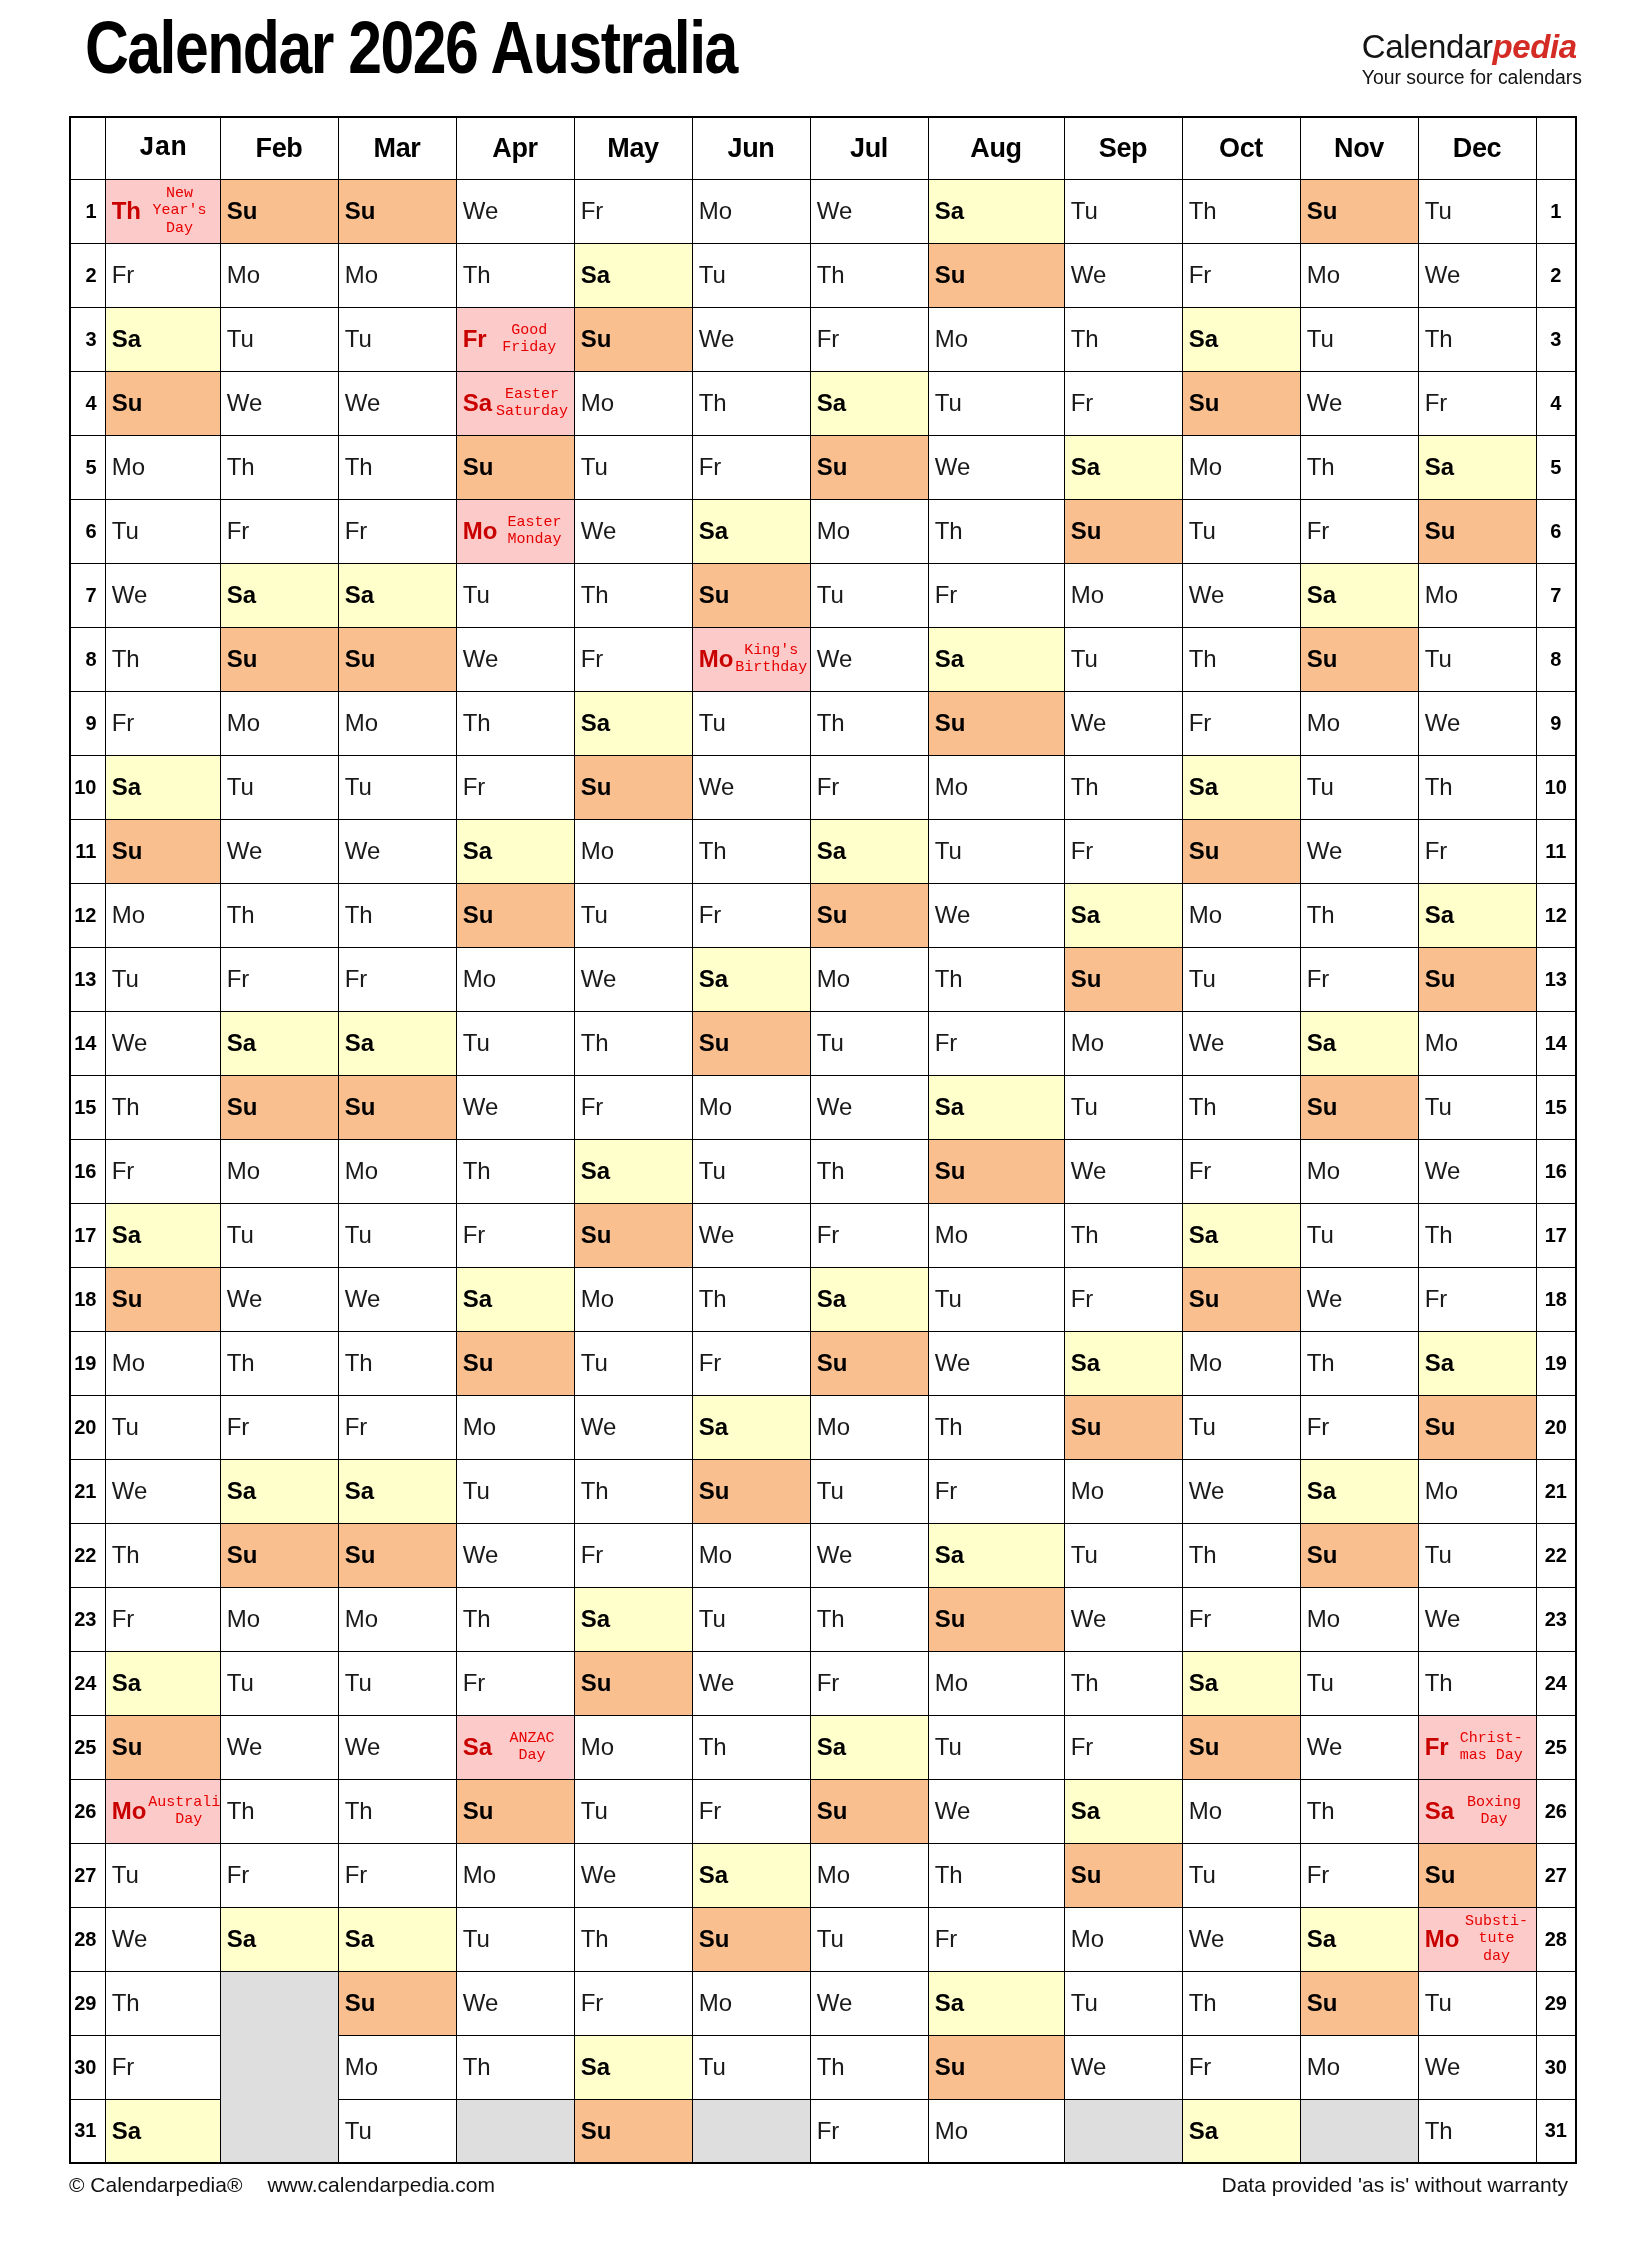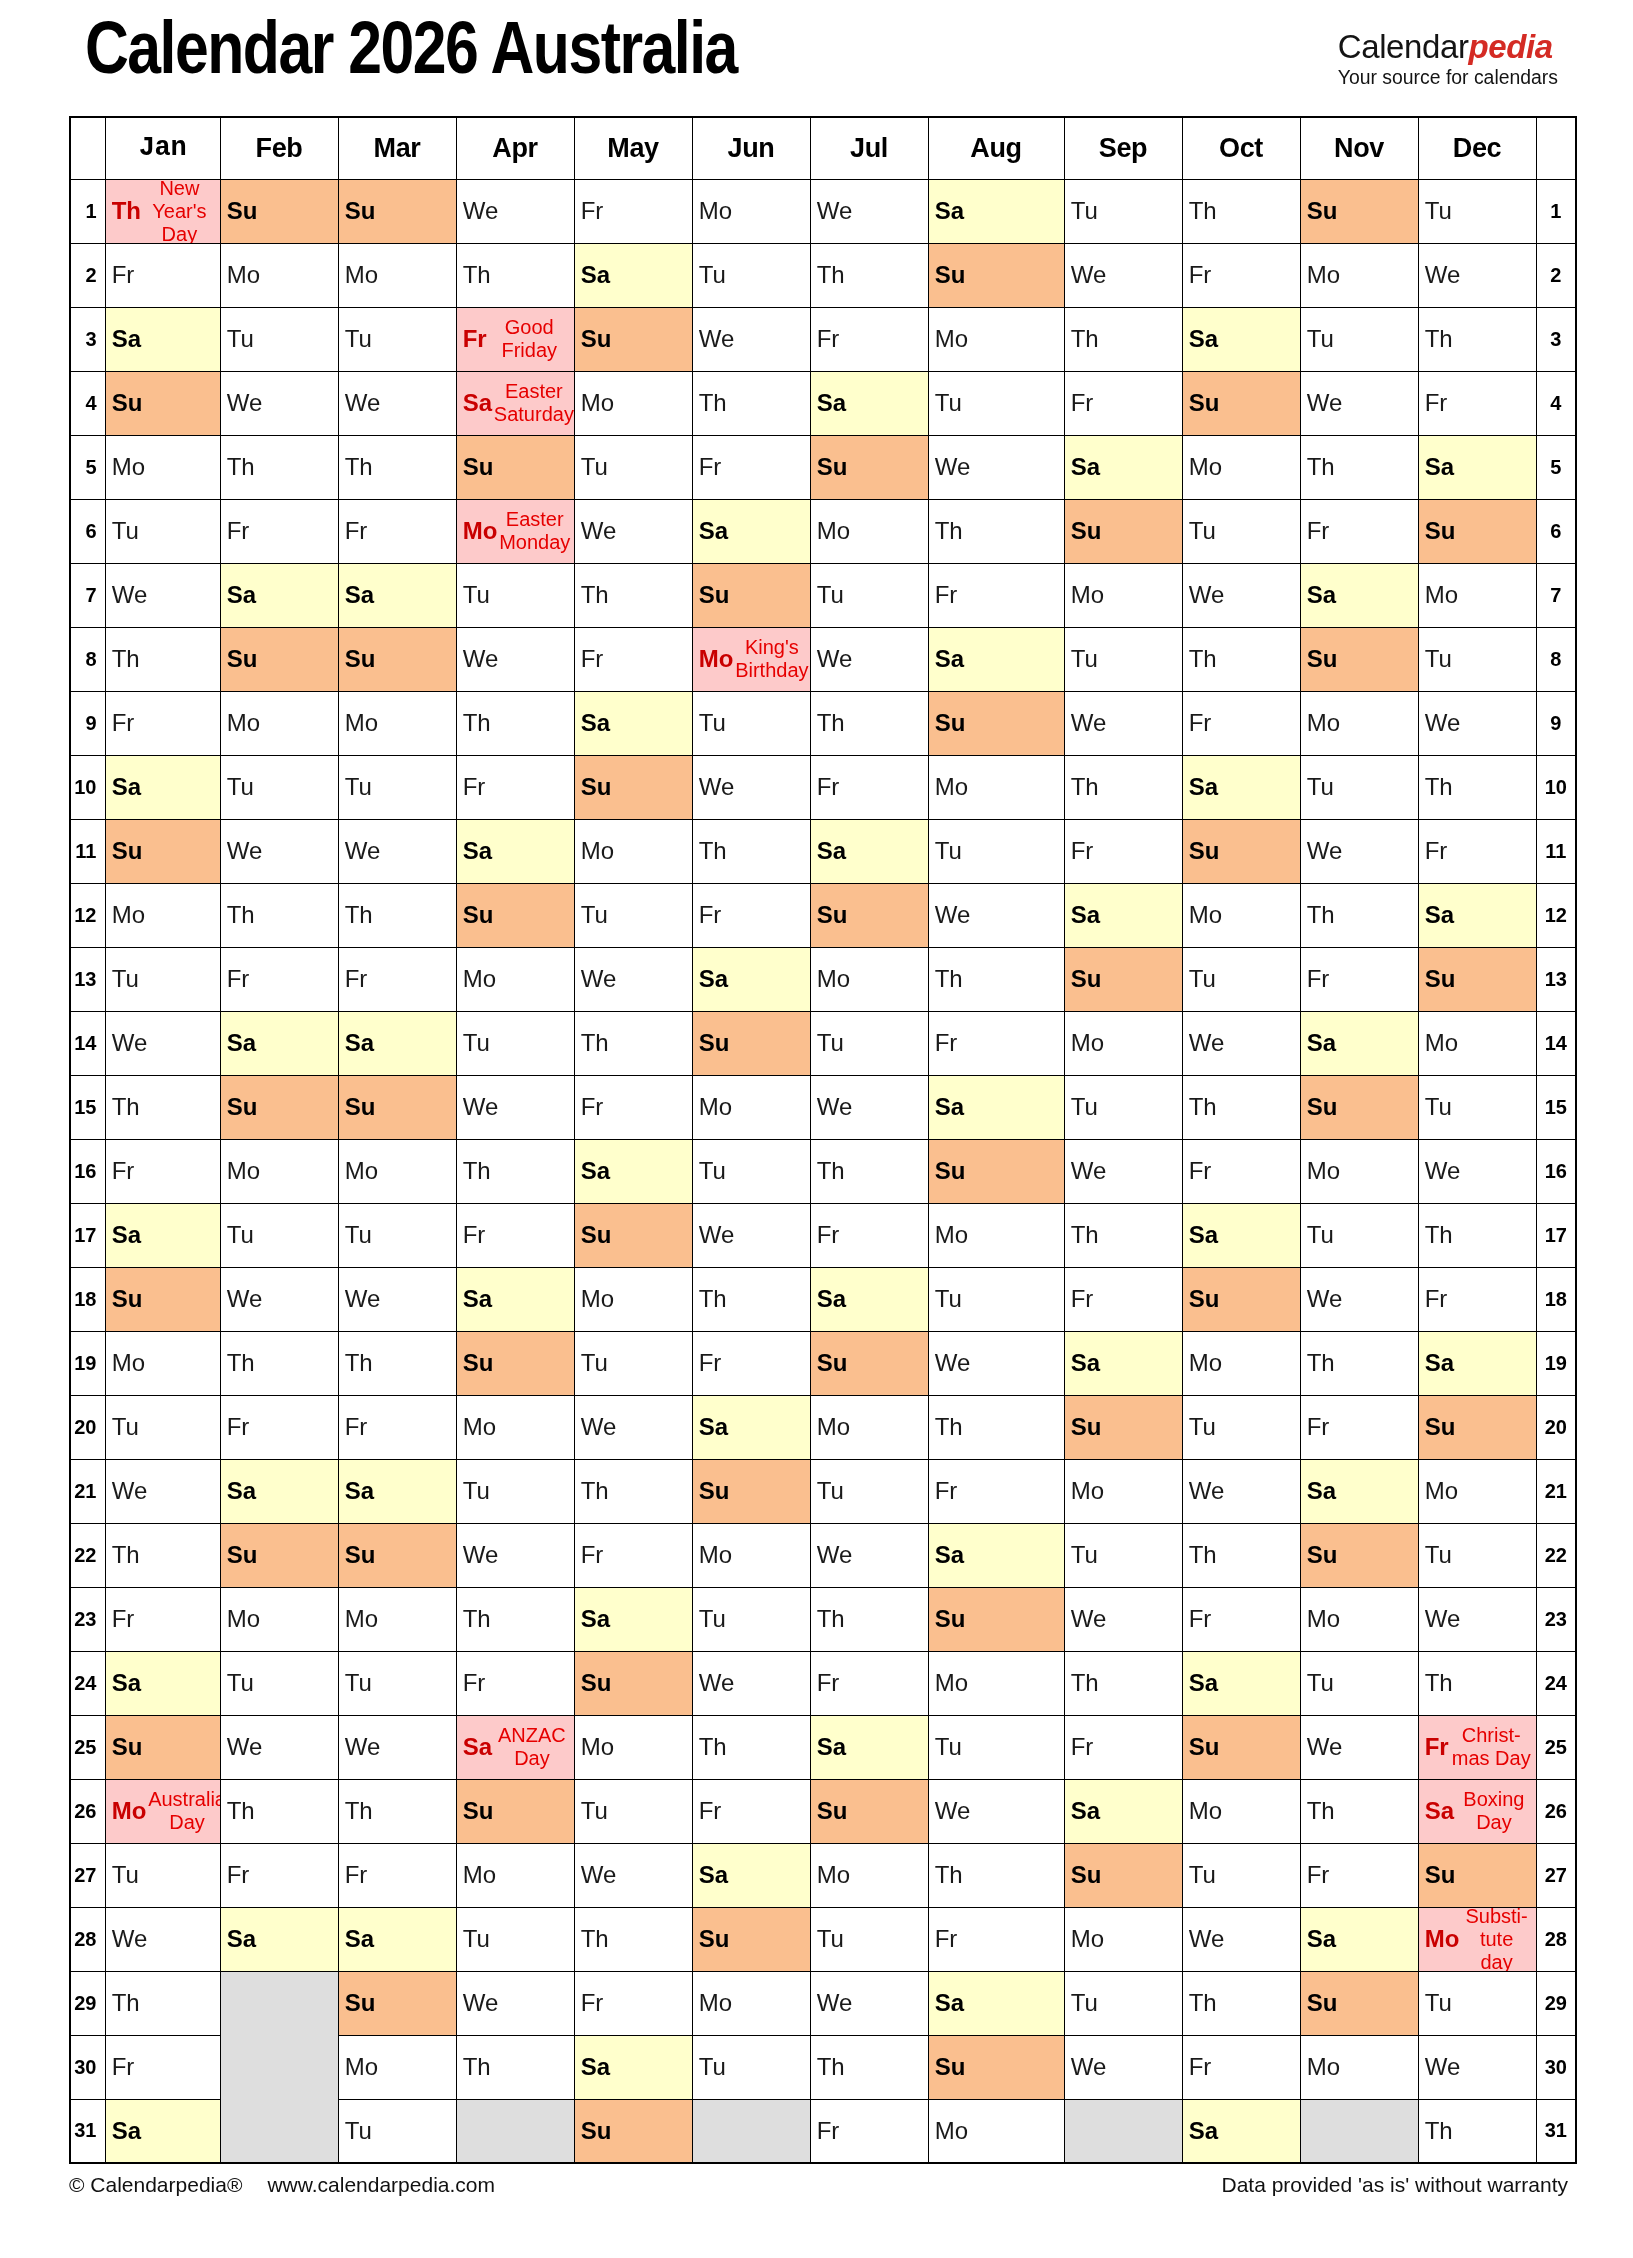--- a/index.html
+++ b/index.html
@@ -10,21 +10,21 @@
   html,body{margin:0;padding:0;}
   body{
     width:1634px;height:2258px;background:#fff;color:var(--ink);
     font-family:"Liberation Sans","DejaVu Sans",sans-serif;position:relative;overflow:hidden;
   }
   .masthead{position:relative;height:116px;}
   .masthead h1{
     position:absolute;left:85px;top:5.3px;margin:0;font-size:74px;font-weight:bold;
     letter-spacing:-1.8px;white-space:nowrap;transform:scaleX(0.82);transform-origin:left top;
   }
-  .logo{position:absolute;right:76px;top:30px;text-align:left;cursor:pointer;}
+  .logo{position:absolute;right:52px;top:30px;text-align:left;cursor:pointer;}
   .logo-line{font-size:33px;letter-spacing:-0.4px;color:#141414;line-height:1.05;}
   .logo-line .red{color:var(--logo-red);font-weight:bold;font-style:italic;}
   .tagline{font-size:19.4px;color:#141414;margin-top:0.9px;}
   table.cal{
     border-collapse:collapse;table-layout:fixed;margin-left:69px;width:1499px;
     border:2.6px solid #000;
   }
   .cal th,.cal td{border:1.8px solid #000;padding:0;vertical-align:middle;overflow:hidden;}
   .cal thead tr{height:62px;}
   .cal thead th{font-size:27px;font-weight:bold;letter-spacing:-0.4px;background:#fff;}
@@ -33,22 +33,22 @@
   td.numr{text-align:center;font-weight:bold;font-size:20px;background:#fff;}
   td.day{background:#fff;}
   td.sat{background:var(--sat-bg);}
   td.sun{background:var(--sun-bg);}
   td.holiday{background:var(--hol-bg);}
   td.empty{background:var(--empty-bg);}
   .cw{display:flex;align-items:center;height:60px;}
   .ab{font-size:24px;padding-left:6.2px;white-space:nowrap;color:#1a1a1a;}
   td.sat .ab,td.sun .ab{font-weight:bold;color:#000;}
   td.holiday .ab{font-weight:bold;color:var(--hol-red);}
-  .hl{flex:1;font-size:20px;line-height:1.15;color:var(--lab-red);text-align:center;
-      white-space:pre-line;padding:0 3.5px 0 1.8px;}
+  .hl{flex:1;font-size:15px;line-height:1.15;color:var(--lab-red);text-align:center;
+      white-space:pre-line;padding:0 3.5px 0 1.8px;font-family:Liberation Mono, monospace;}
   .footer{
     width:1499px;margin:8.8px 0 0 69px;display:flex;justify-content:space-between;
     align-items:center;font-size:21px;color:#111;
   }
   .f-left a{color:#111;text-decoration:none;margin-left:25px;}
 </style>
 </head>
 <body>
 
 <div class="masthead">

